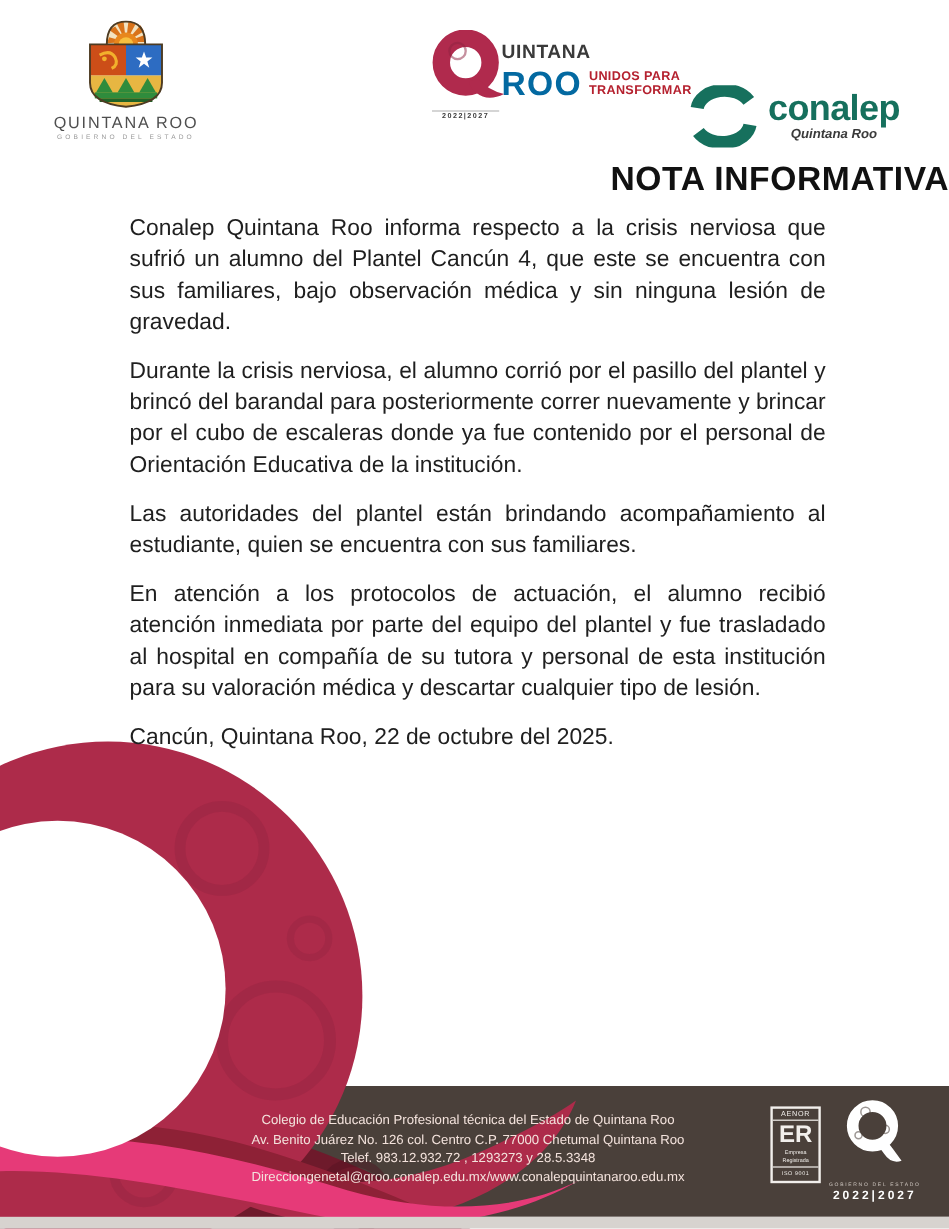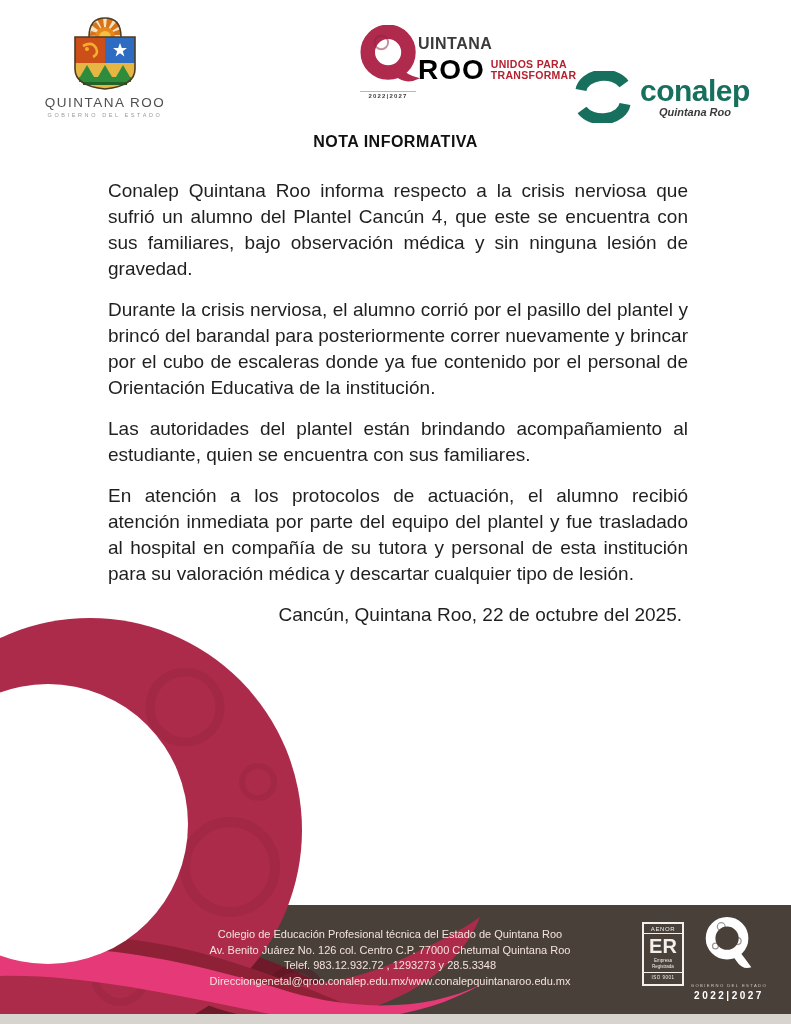--- a/index.html
+++ b/index.html
@@ -16,35 +16,35 @@
   .state-name { font-size:13.5px; letter-spacing:1.5px; color:#4f4f4f; margin-top:2px; }
   .state-sub  { font-size:5.5px; letter-spacing:2.6px; color:#9a9a9a; margin-top:2px; }
 
   .qroo-logo { position:absolute; left:360px; top:25px; display:flex; }
   .qroo-qcol { width:62px; }
   .qroo-period { font-size:6px; font-weight:bold; letter-spacing:1.2px; color:#3c3c3c;
                  border-top:1px solid #b9b9b9; padding-top:1px; text-align:center; width:56px; margin-top:-2px;}
   .qroo-words { margin-left:-4px; padding-top:6px; }
   .qroo-w1 { font-size:16px; font-weight:bold; color:#3a3a3a; letter-spacing:0.5px; line-height:26px; }
   .qroo-row2 { display:flex; align-items:flex-start; }
-  .qroo-w2 { font-size:28px; font-weight:bold; color:#000000; letter-spacing:1px; line-height:26px; }
+  .qroo-w2 { font-size:28px; font-weight:bold; color:#0369a1; letter-spacing:1px; line-height:26px; }
   .qroo-tag { margin-left:6px; padding-top:2px; }
   .qroo-tag div { font-size:10.5px; font-weight:bold; color:#b5212f; line-height:11px; letter-spacing:0.3px; }
 
   .conalep-logo { position:absolute; left:570px; top:36px; display:flex; align-items:center;margin-top:35px; }
   .conalep-text { margin-left:4px; text-align:center; }
   .conalep-name { font-size:30px; font-weight:bold; color:#16705d; line-height:28px; letter-spacing:-0.5px; }
   .conalep-sub  { font-size:11px; font-weight:bold; font-style:italic; color:#3a3a3a; margin-top:1px; }
 
   
-  .doc-title { position:absolute; left:0; top:133px; width:791px; text-align:center;
-               font-size:16px; font-weight:bold; letter-spacing:0.5px; color:#111; }
+  .doc-title { position:absolute; left:0; top:133px; width:791px; text-align:right;
+               font-size:28px; font-weight:bold; letter-spacing:0.5px; color:#111; }
   .content { position:absolute; left:108px; top:178px; width:580px; z-index:3; }
   .content p { font-size:19px; line-height:26px; text-align:justify; margin:0 0 15px 0; color:#1f1f1f; }
-  .content p.dateline { text-align:right; padding-right:6px; margin-top:3px; }
+  .content p.dateline { text-align:left; padding-right:6px; margin-top:3px; }
 
   
   .corner-art { position:absolute; left:0; top:612px; width:500px; height:412px; z-index:2; pointer-events:none; }
 
   
   .footer-bar { position:absolute; left:0; top:905px; width:791px; height:109px; background:#4a403a; z-index:1; }
   .footer-content { position:absolute; left:0; top:905px; width:791px; height:109px; z-index:5; }
   .footer-contact { position:absolute; left:150px; top:22px; width:480px; text-align:center;
                     font-size:11px; line-height:15.5px; color:#f3e2dc; }
   .aenor { position:absolute; left:642px; top:17px; width:42px; height:64px;

